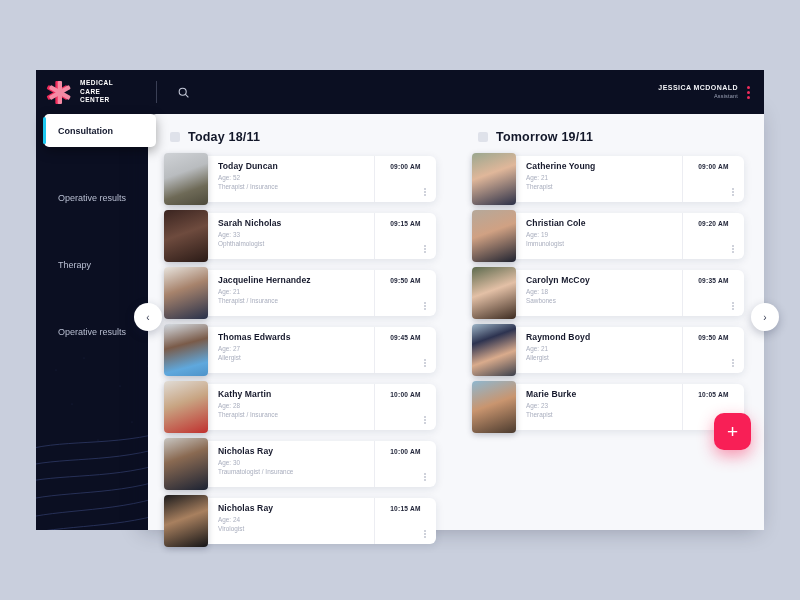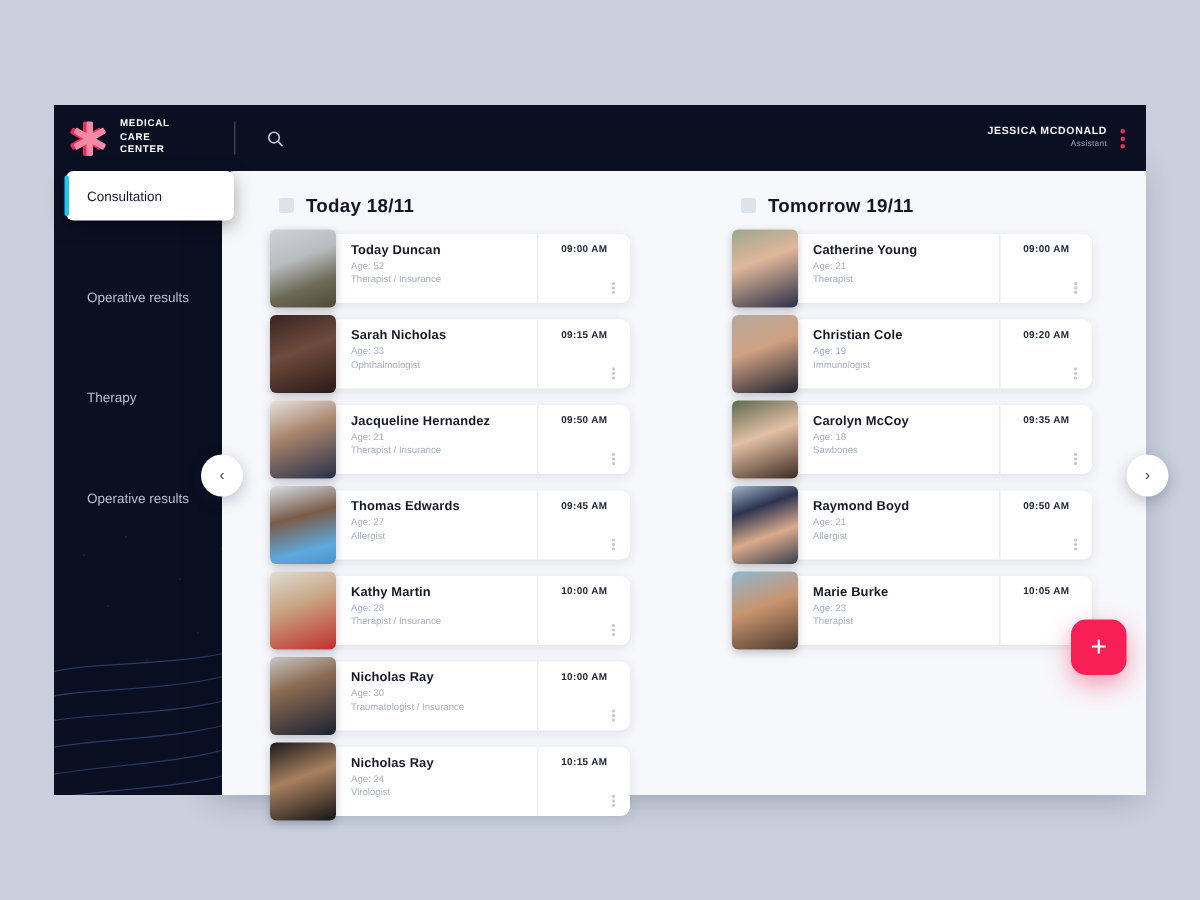--- a/index.html
+++ b/index.html
@@ -56,40 +56,40 @@
   .sidenav {
     position: absolute; left: 36px; top: 114px;
     width: 120px; z-index: 7;
   }
   .nav-item {
     position: relative; height: 33px; display: flex; align-items: center;
     padding-left: 22px; color: #b9bfd2; font-size: 9px; cursor: pointer;
     margin-bottom: 34px;
   }
   .nav-item.active {
-    background: #fff; color: #12172c; font-weight: normal;
+    background: #fff; color: #12172c; font-weight: bold;
     border-radius: 5px; margin-left: 8px; width: 112px; padding-left: 14px;
     box-shadow: 0 4px 12px rgba(0,0,0,.35);
   }
   .nav-item.active::before {
     content: ""; position: absolute; left: -1px; top: 3px; bottom: 3px;
     width: 3px; background: #1ec8f0; border-radius: 2px;
   }
 
   
   .panel {
     position: absolute; left: 148px; top: 114px;
     width: 616px; height: 416px;
     background: #f7f8fb;
     border-radius: 8px 0 0 0;
     box-shadow: -6px 0 22px rgba(10,15,35,.28);
     z-index: 4;
   }
   .columns { display: flex; position: absolute; inset: 0; }
-  .col { width: 308px; position: relative; padding: 0 28px; }
+  .col { width: 308px; position: relative; padding: 0 12px; }
   .col-head {
     display: flex; align-items: center; gap: 8px;
     padding: 16px 0 8px 10px;
   }
   .col-sq { width: 10px; height: 10px; background: #dfe2ea; border-radius: 2px; }
   .col-title { font-size: 12.5px; font-weight: bold; color: #121729; letter-spacing: .2px; }
 
   .card-list { padding: 4px 8px 0 8px; }
   .card {
     position: relative; display: flex; align-items: stretch;

